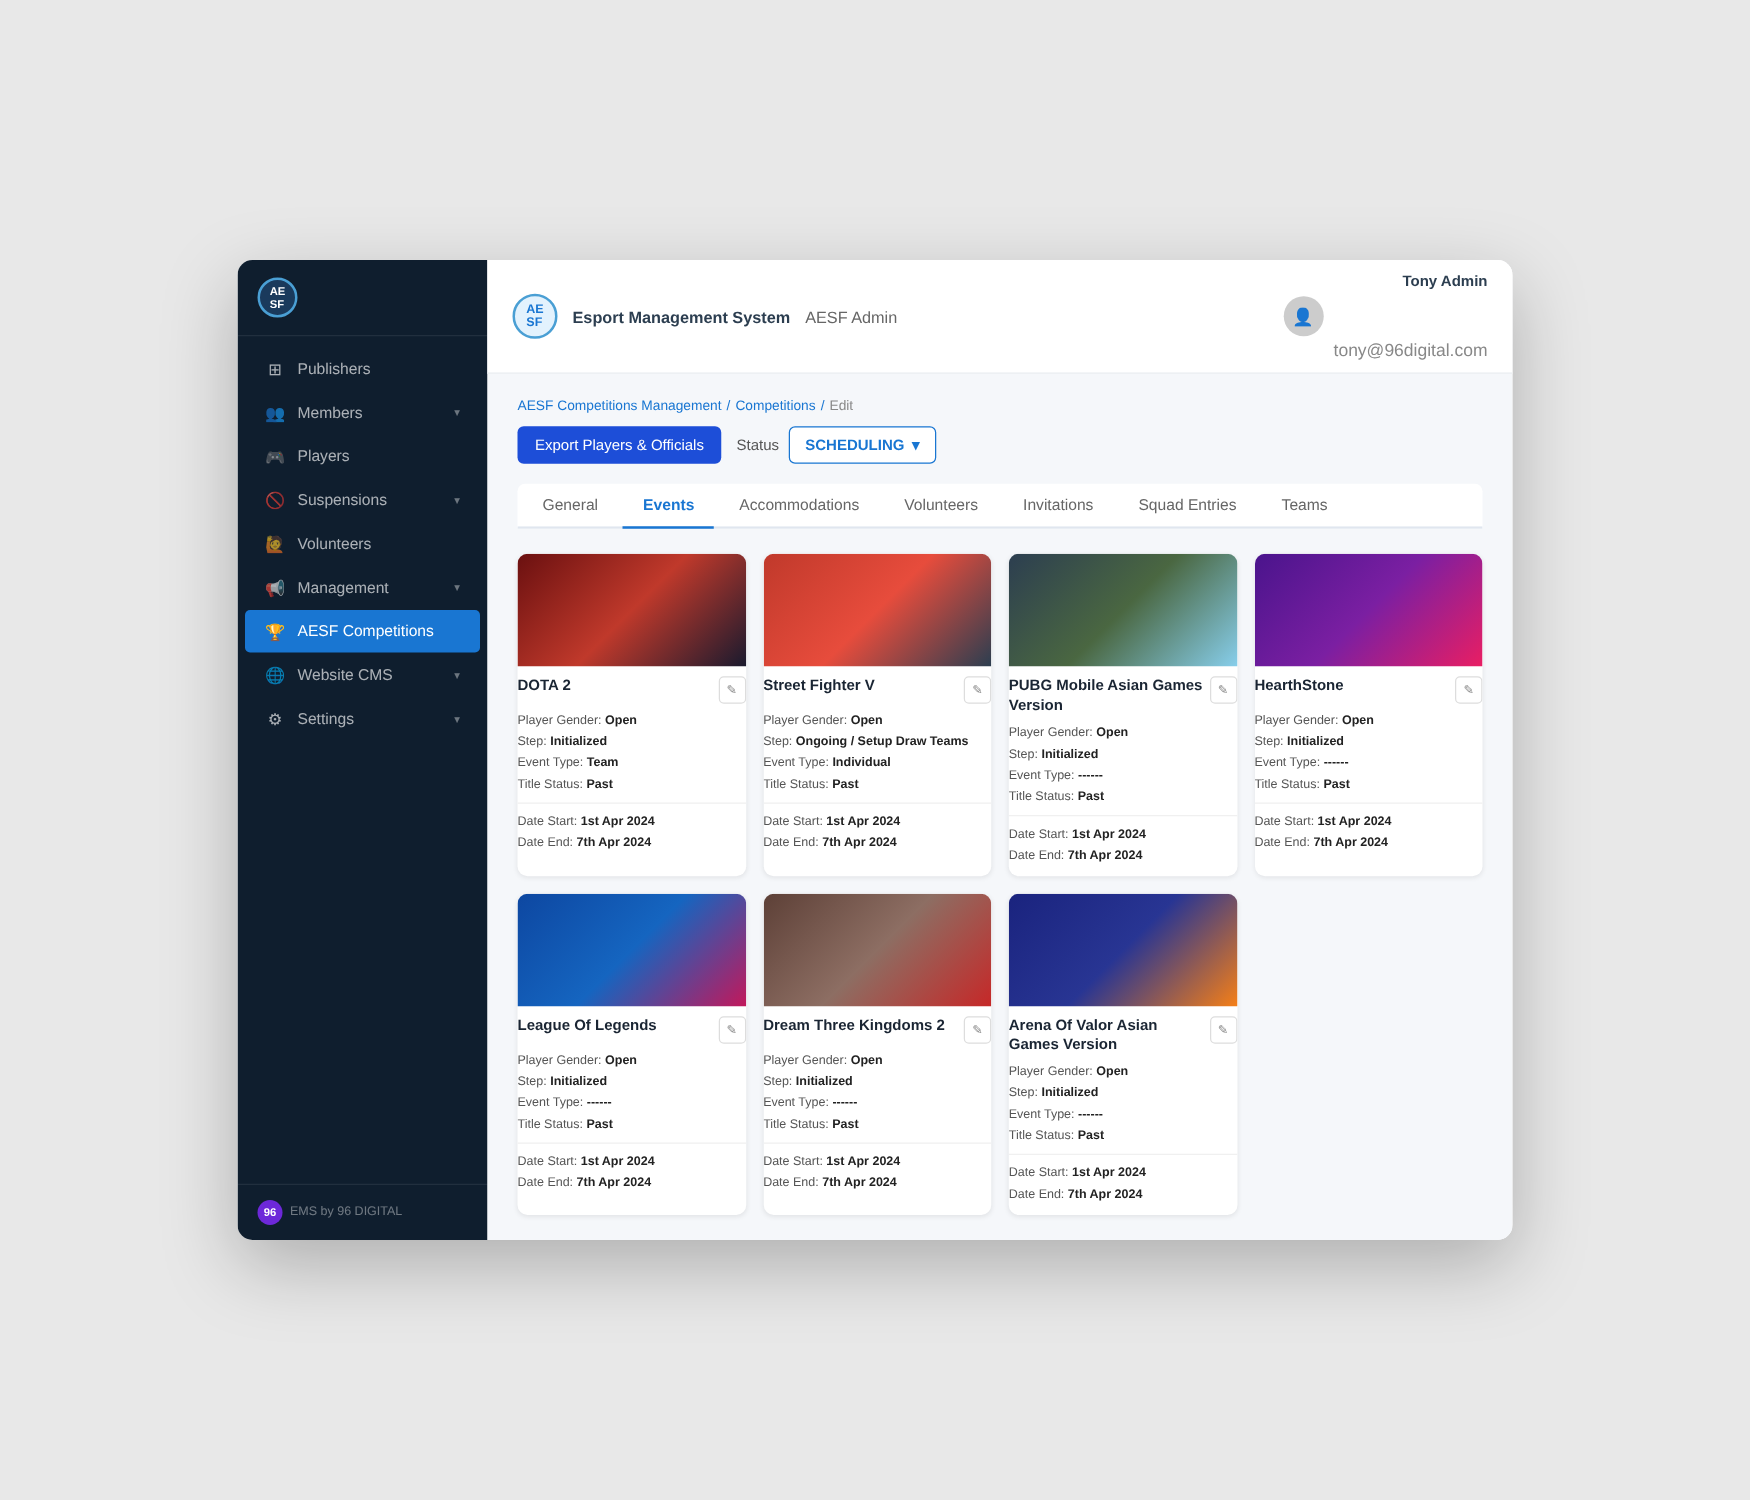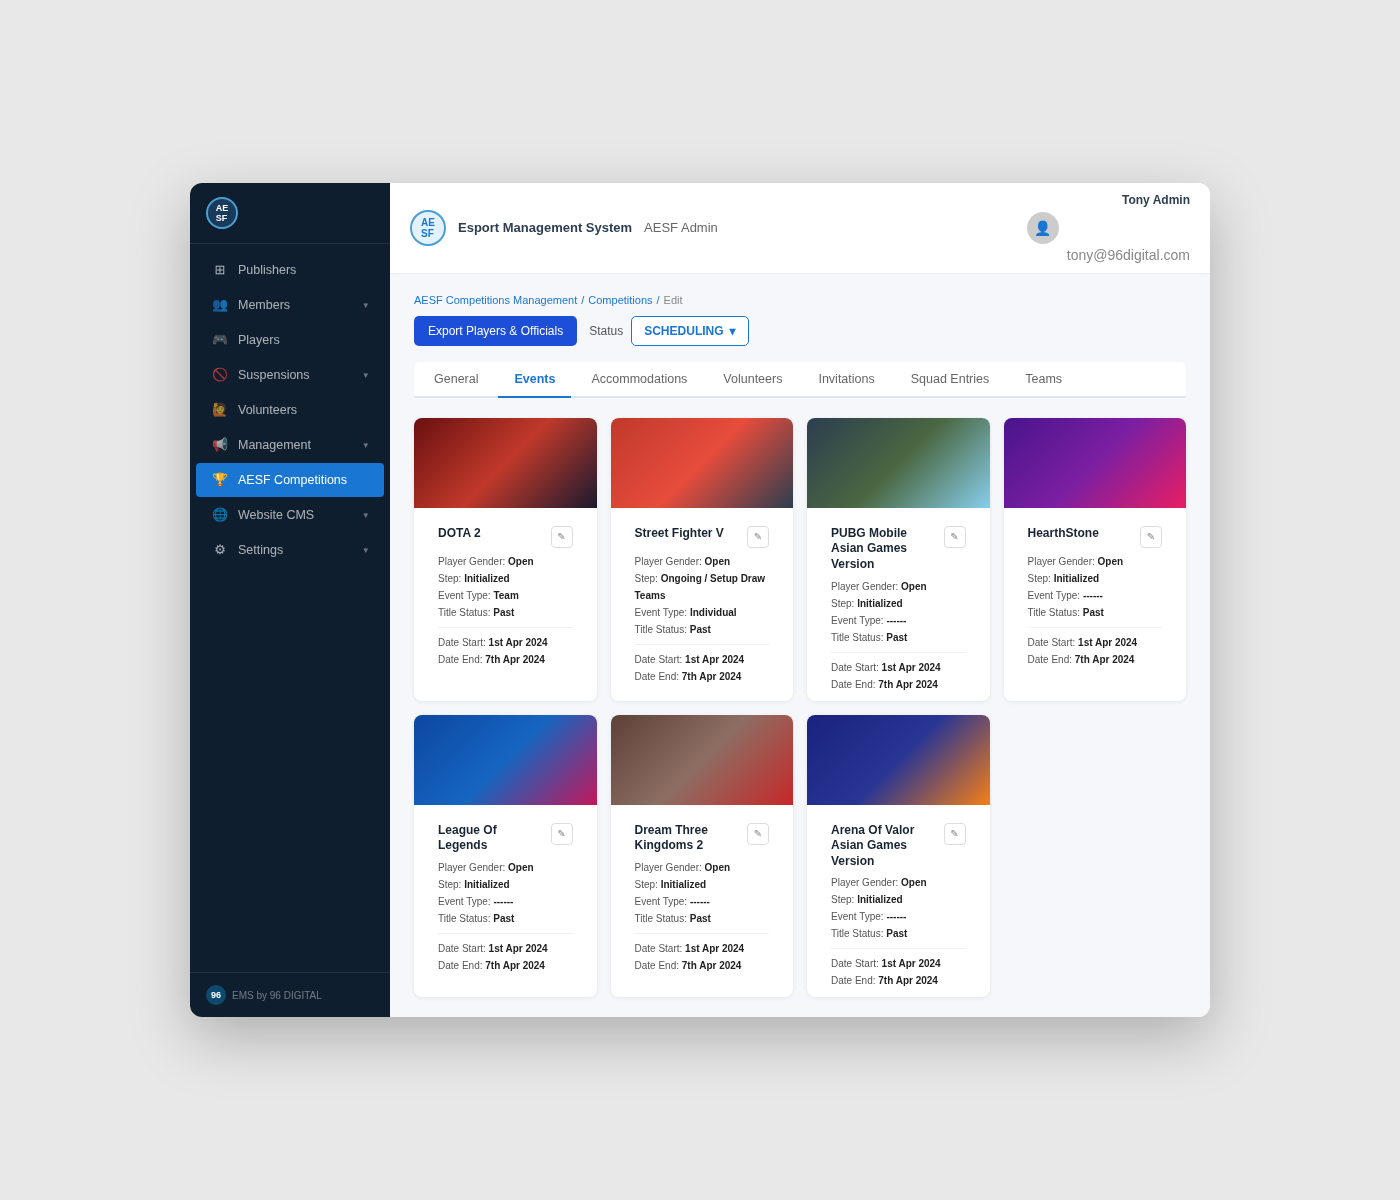--- a/index.html
+++ b/index.html
@@ -94,21 +94,21 @@
     .sidebar-footer {
       padding: 12px 16px;
       border-top: 1px solid rgba(255,255,255,0.08);
       display: flex;
       align-items: center;
       gap: 6px;
     }
     .sidebar-footer-logo {
       width: 20px;
       height: 20px;
-      background: #0c4a6e;
+      background: #6d28d9;
       border-radius: 50%;
       display: flex;
       align-items: center;
       justify-content: center;
       font-size: 9px;
       color: #fff;
       font-weight: 700;
     }
     .sidebar-footer-text {
       font-size: 10px;
@@ -298,23 +298,22 @@
       overflow: hidden;
     }
     .card-img-placeholder.dota2 { background: linear-gradient(135deg, #8B0000 0%, #FF4500 40%, #1a1a2e 80%); }
     .card-img-placeholder.sf5 { background: linear-gradient(135deg, #c0392b 0%, #e74c3c 50%, #2c3e50 100%); }
     .card-img-placeholder.pubg { background: linear-gradient(135deg, #2c3e50 0%, #4a6741 50%, #87ceeb 100%); }
     .card-img-placeholder.hearthstone { background: linear-gradient(135deg, #4a148c 0%, #7b1fa2 40%, #e91e63 100%); }
     .card-img-placeholder.lol { background: linear-gradient(135deg, #0d47a1 0%, #1565c0 40%, #e91e63 100%); }
     .card-img-placeholder.dtk2 { background: linear-gradient(135deg, #5d4037 0%, #8d6e63 50%, #c62828 100%); }
     .card-img-placeholder.aov { background: linear-gradient(135deg, #1a237e 0%, #283593 40%, #f57f17 100%); }
     .card-body {
-      padding: 8px 24px;
+      padding: 8px 0;
       position: relative;
-      margin-top: 10px;
     }
     .card-title-row {
       display: flex;
       justify-content: space-between;
       align-items: flex-start;
       margin-bottom: 5px;
     }
     .card-game-title {
       font-size: 12px;
       font-weight: 700;

